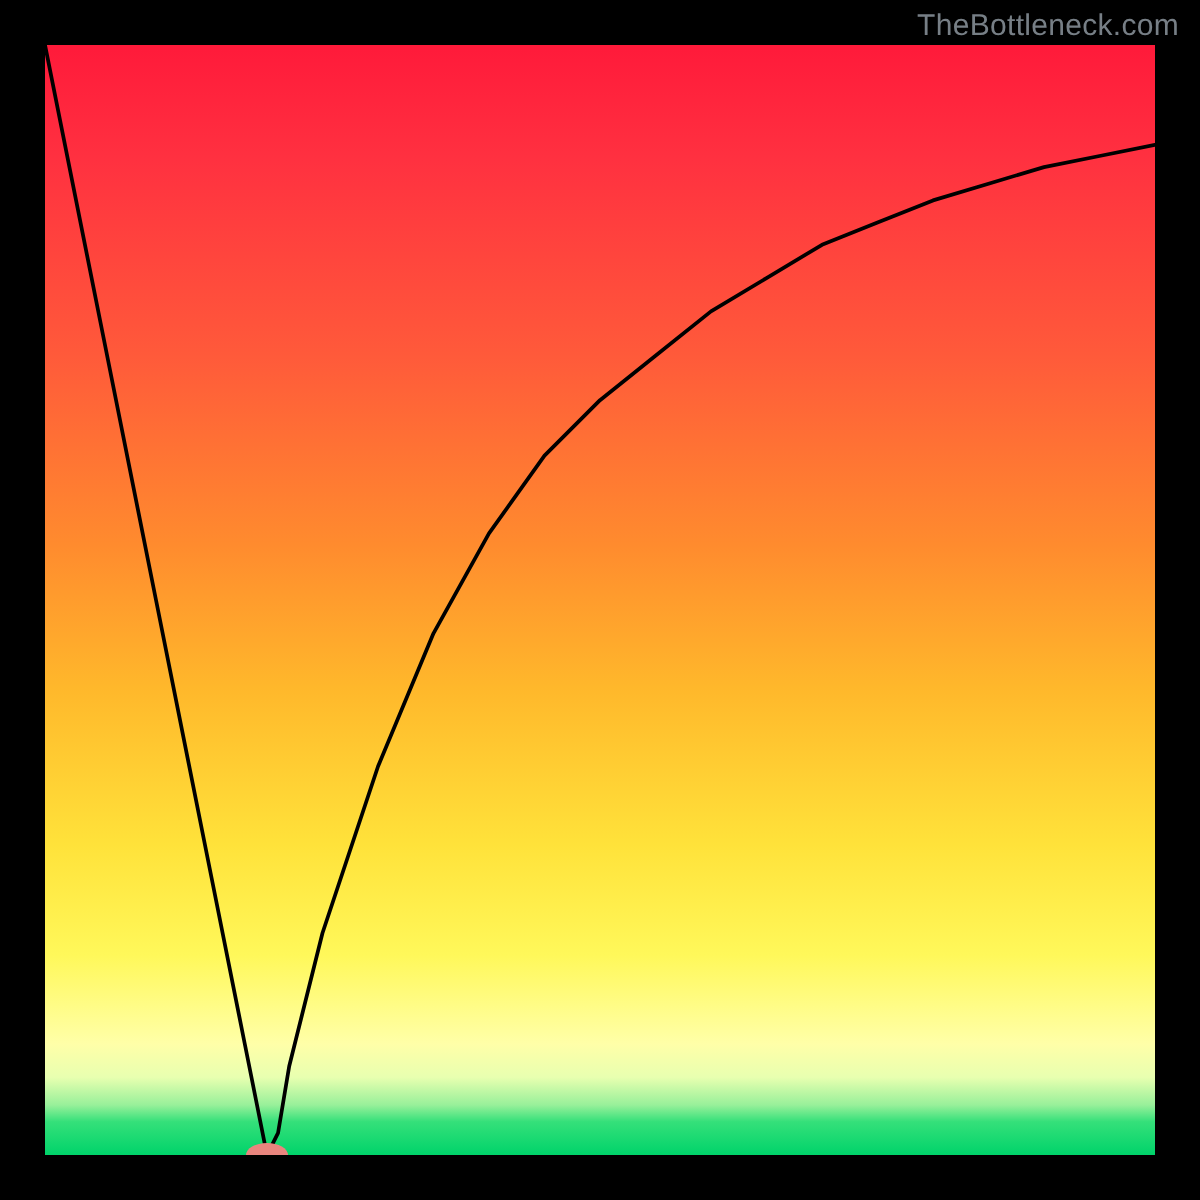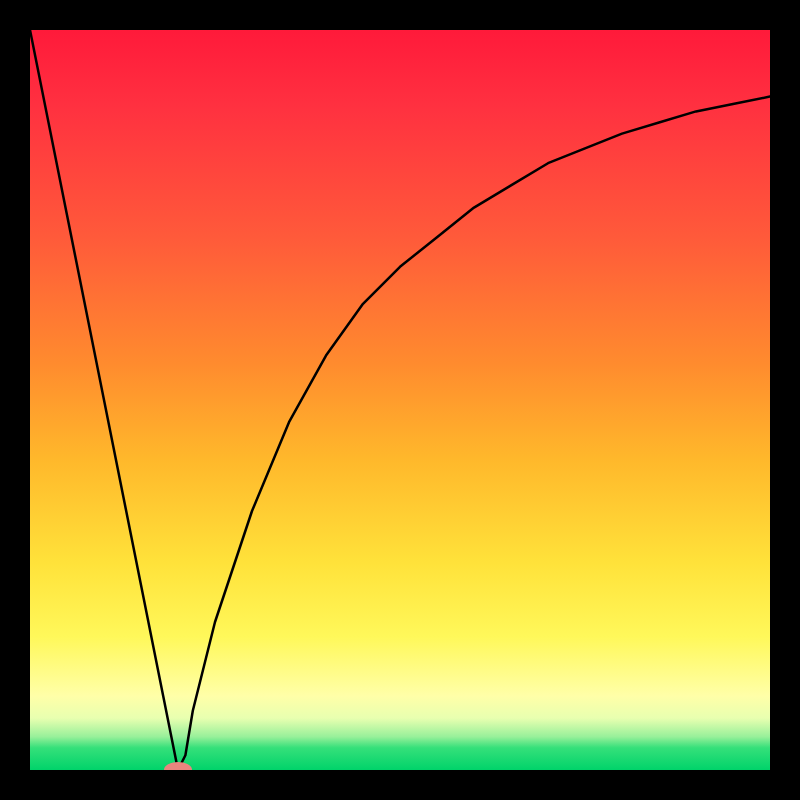--- a/index.html
+++ b/index.html
@@ -74,13 +74,14 @@
 <div class="stage">
 
   <div class="plot-frame">
     <div class="gradient"></div>
     <svg class="curve" viewBox="0 0 740 740" preserveAspectRatio="none">
       <path id="curve-path" fill="none" stroke="#000" stroke-width="2.5" stroke-linejoin="round" stroke-linecap="round" d="M0.0 0.0 L37.0 185.0 L74.0 370.0 L111.0 555.0 L133.2 666.0 L140.6 703.0 L148.0 740.0 L155.4 725.2 L162.8 680.8 L185.0 592.0 L222.0 481.0 L259.0 392.2 L296.0 325.6 L333.0 273.8 L370.0 236.8 L407.0 207.2 L444.0 177.6 L481.0 155.4 L518.0 133.2 L555.0 118.4 L592.0 103.6 L629.0 92.5 L666.0 81.4 L703.0 74.0 L740.0 66.6"></path>
     </svg>
     <div id="marker" class="marker" style="left: 148px; top: 740px; background: rgb(233, 133, 126);"></div>
   </div>
 
+  <div class="watermark">TheBottleneck.com</div>
 </div>
 
 </body></html>

